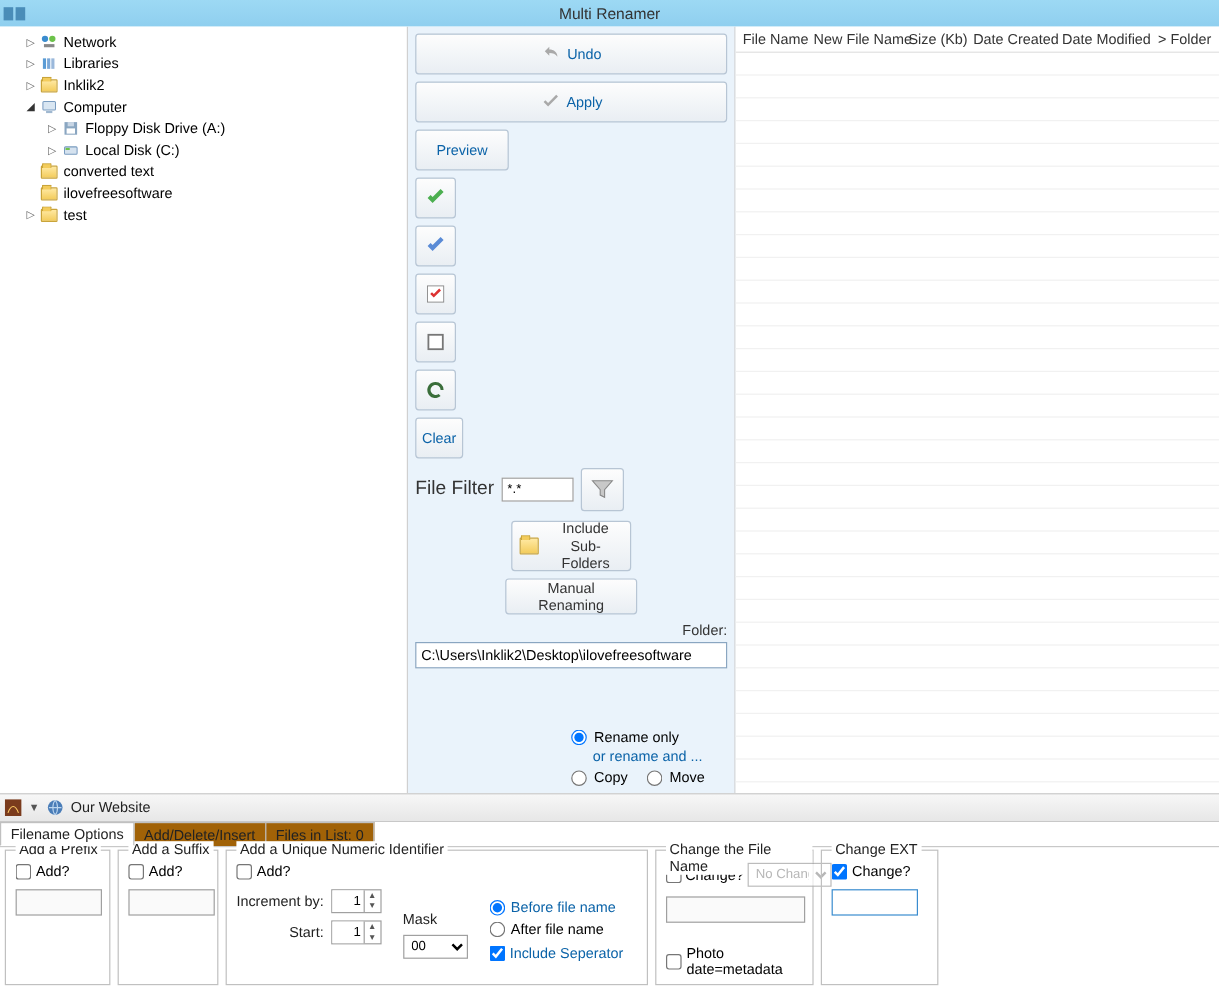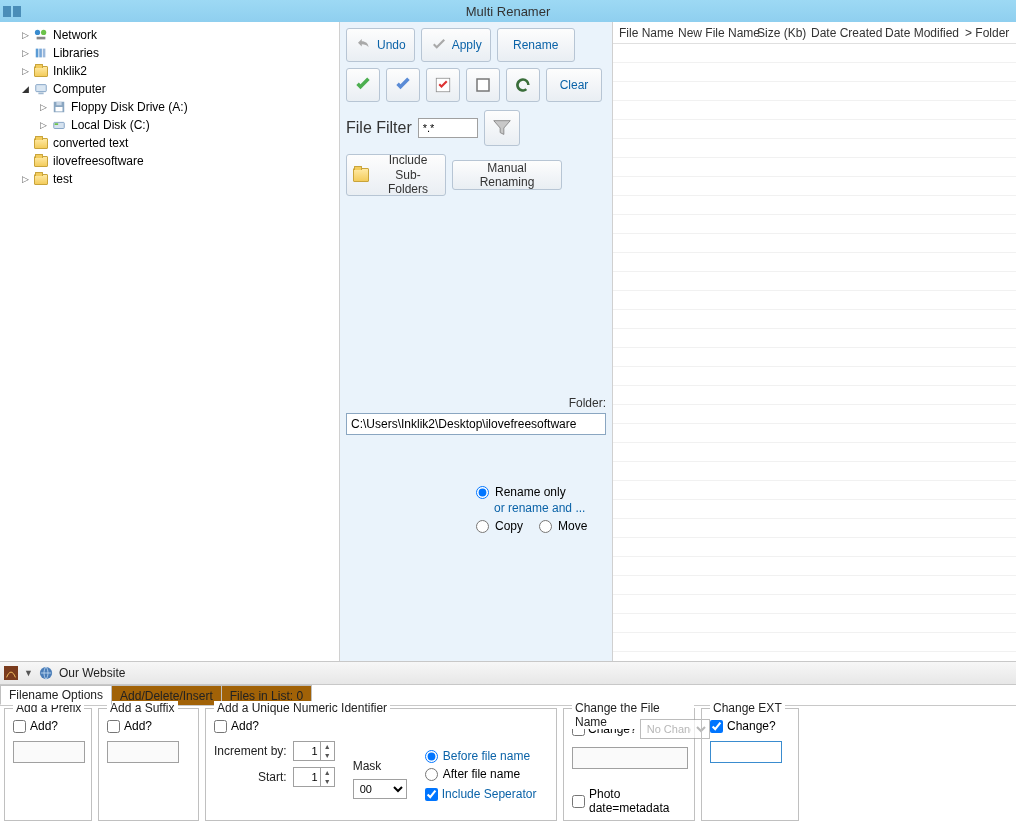--- a/index.html
+++ b/index.html
@@ -18,21 +18,21 @@
 .tree-icon { width: 16px; height: 14px; margin-right: 4px; display: inline-flex; align-items: center; justify-content: center; }
 .icon-desktop { background: linear-gradient(to bottom, #3a6ea5 60%, #396da4 60%); border: 1px solid #2c5a8c; border-radius: 1px; width: 14px; height: 11px; }
 .icon-network svg, .icon-libraries svg, .icon-user svg, .icon-computer svg, .icon-floppy svg, .icon-disk svg { width: 14px; height: 14px; }
 .icon-folder { width: 14px; height: 11px; background: linear-gradient(to bottom, #ffe9a3, #f3cc5c); border: 1px solid #c9a43a; border-radius: 1px; position: relative; }
 .icon-folder::before { content: ""; position: absolute; top: -3px; left: 0; width: 6px; height: 3px; background: #f3cc5c; border: 1px solid #c9a43a; border-bottom: none; border-radius: 1px 1px 0 0; }
 .indent-0 { padding-left: 3px; }
 .indent-1 { padding-left: 18px; }
 .indent-2 { padding-left: 36px; }
 
 .mid-panel { width: 273px; background: #eaf3fb; border-right: 1px solid #d0d0d0; display: flex; flex-direction: column; padding: 6px; }
-.toolbar-row { display: flex; gap: 6px; margin-bottom: 6px; }
+.toolbar-row { display: flex; gap: 6px; margin-bottom: 6px; flex-direction: column; }
 .tb-btn { background: linear-gradient(to bottom, #fdfdfd, #e9eef3); border: 1px solid #b7c5d4; border-radius: 3px; display: inline-flex; align-items: center; justify-content: center; gap: 4px; cursor: pointer; color: #0b63a8; font-size: 12px; padding: 0 8px; height: 34px; }
 .tb-btn.icon-only { width: 34px; padding: 0; }
 .tb-btn.clear-btn { height: 34px; }
 .filter-row { display: flex; align-items: center; gap: 6px; margin-top: 2px; margin-bottom: 8px; }
 .filter-row label { color: #333; font-size: 16px; }
 .filter-input { width: 60px; height: 20px; border: 1px solid #a0a0a0; padding: 0 4px; font-size: 11px; }
 .funnel-btn { width: 36px; height: 36px; border: 1px solid #b7c5d4; border-radius: 3px; background: linear-gradient(to bottom,#fdfdfd,#e9eef3); display: inline-flex; align-items: center; justify-content: center; cursor: pointer; }
 .include-btn { height: 42px; width: 100px; background: linear-gradient(to bottom,#fdfdfd,#e9eef3); border: 1px solid #b7c5d4; border-radius: 3px; display: inline-flex; align-items: center; justify-content: flex-start; gap: 4px; cursor: pointer; font-size: 11px; color: #333; line-height: 1.2; text-align: center; }
 .manual-btn { height: 30px; width: 110px; background: linear-gradient(to bottom,#fdfdfd,#e9eef3); border: 1px solid #b7c5d4; border-radius: 3px; display: inline-flex; align-items: center; justify-content: center; cursor: pointer; font-size: 12px; color: #333; }
 .mid-spacer { flex: 1; }
@@ -55,21 +55,21 @@
 .bottom-bar .link { color: #222; font-size: 12px; text-decoration: none; cursor: pointer; }
 .bottom-bar .dd { font-size: 9px; color: #555; }
 
 .tabs-row { height: 21px; background: #fff; display: flex; border-top: 1px solid #c8c8c8; }
 .tab { padding: 0 8px; height: 20px; display: inline-flex; align-items: center; border: 1px solid #c0c0c0; border-bottom: none; margin-right: -1px; background: #a16207; color: #222; font-size: 12px; cursor: pointer; }
 .tab.active { background: #fff; border-bottom: 1px solid #fff; position: relative; z-index: 2; }
 
 .options-panel { height: 118px; background: #fff; border-top: 1px solid #c8c8c8; display: flex; padding: 2px 4px; gap: 6px; }
 .group { border: 1px solid #c0c0c0; position: relative; padding: 10px 8px 6px 8px; }
 .group .legend { position: absolute; top: -8px; left: 8px; background: #fff; padding: 0 3px; font-size: 12px; color: #222; }
-.group.g1{width:88px}.group.g2{width:101px}.group.g3{width:352px}.group.g4{width:132px}.group.g5{width:98px}
+.group.g1{width:88px}.group.g2{width:84px}.group.g3{width:352px}.group.g4{width:132px}.group.g5{width:98px}
 .chk-row { display: flex; align-items: center; gap: 4px; margin-bottom: 8px; }
 .chk-row input[type=checkbox]{margin:0}
 .chk-row.blue label { color: #0b63a8; }
 .small-input { width: 72px; height: 22px; border: 1px solid #a0a0a0; background: #fafafa; }
 .small-input.active { border: 1px solid #3a8ccf; background: #fff; }
 .spin { width: 42px; height: 20px; border: 1px solid #a0a0a0; display: inline-flex; }
 .spin input { width: 26px; border: none; text-align: right; font-size: 11px; padding-right: 2px; }
 .spin .arrows { width: 14px; border-left: 1px solid #a0a0a0; display: flex; flex-direction: column; }
 .spin .arrows span { flex:1; font-size: 7px; text-align:center; line-height:9px; color:#555; cursor:pointer; }
 .select { border: 1px solid #a0a0a0; height: 20px; background: #fff; font-size: 11px; padding: 0 2px; }
@@ -190,21 +190,21 @@
           </svg>
         <span>Undo</span>
       </button>
       <button class="tb-btn">
         <svg width="18" height="18" viewBox="0 0 24 24">
             <path d="M4 12l5 5L20 6l-2-2-9 9-3-3z" fill="#a9a9a9"></path>
           </svg>
         <span>Apply</span>
       </button>
       <button class="tb-btn" style="width:78px">
-        <span>Rename</span>
+        <span>Preview</span>
       </button>
     </div>
     <div class="toolbar-row">
       <button class="tb-btn icon-only">
           <svg width="20" height="20" viewBox="0 0 24 24">
             <path d="M4 12l5 5L20 6l-3-3-8 8-2-2z" fill="#4caf50"></path>
           </svg>
         </button>
       <button class="tb-btn icon-only">
           <svg width="20" height="20" viewBox="0 0 24 24">
@@ -220,21 +220,21 @@
       <button class="tb-btn icon-only">
           <svg width="18" height="18" viewBox="0 0 24 24">
             <rect x="4" y="4" width="16" height="16" fill="#fff" stroke="#777" stroke-width="2"></rect>
           </svg>
         </button>
       <button class="tb-btn icon-only">
           <svg width="20" height="20" viewBox="0 0 24 24">
             <path d="M12 4a8 8 0 018 8h-3a5 5 0 10-2 4l2 2a8 8 0 11-5-14z" fill="#3a6e3a"></path>
           </svg>
         </button>
-      <button class="tb-btn clear-btn" style="width:56px">
+      <button class="tb-btn clear-btn" style="width:40px">
           <span>Clear</span>
         </button>
     </div>
     <div class="filter-row">
       <label>File Filter</label>
       <input class="filter-input" value="*.*" style="">
       <button class="funnel-btn">
           <svg width="22" height="22" viewBox="0 0 24 24">
             <path d="M3 4h18l-7 8v7l-4-2v-5z" fill="#c8c8c8" stroke="#888"></path>
           </svg>

